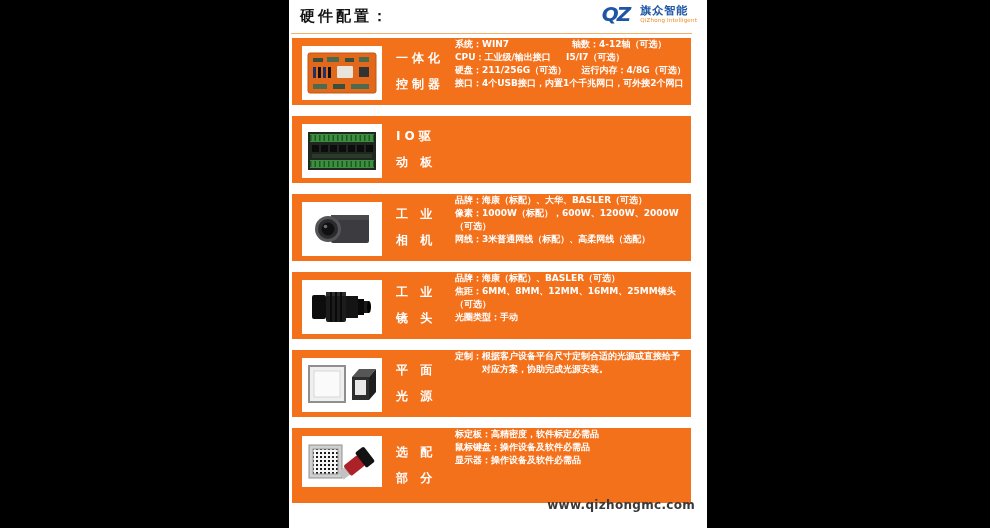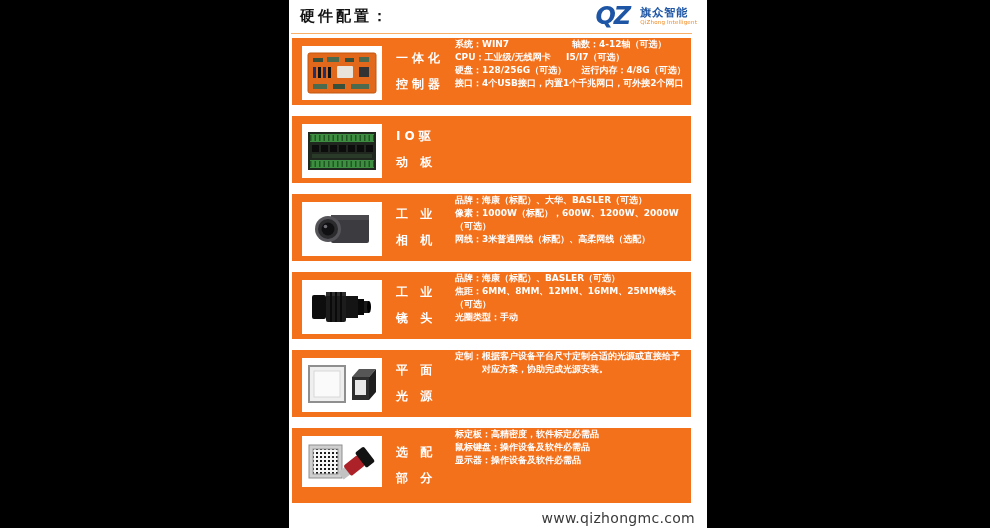--- a/index.html
+++ b/index.html
@@ -14,21 +14,21 @@
     position:absolute; left:289px; top:0; width:418px; height:528px;
     background:#fff;
     padding-left:40px;
   }
   .title {
     position:absolute; left:11px; top:7px;
     font-size:15px; font-weight:bold; letter-spacing:3px; color:#141414;
   }
   .logo { position:absolute; right:10px; top:4px; display:flex; align-items:center; gap:3px; }
   .logo-mark {
-    font-size:24px; font-weight:900; font-style:italic;
+    font-size:20px; font-weight:900; font-style:italic;
     color:#1E56A5; letter-spacing:-2px; line-height:1;
   }
   .logo-text { display:flex; flex-direction:column; line-height:1;margin-left:8px; }
   .logo-cn { font-size:11px; font-weight:bold; color:#1E56A5; letter-spacing:1px; }
   .logo-en { font-size:5.5px; color:#F08519; margin-top:1.5px; letter-spacing:.2px; }
   .divider {
     position:absolute; top:33px; left:2px; width:401px;
     border-top:1.5px solid #F9B066;
   }
   .cards {
@@ -47,22 +47,22 @@
     display:flex; flex-direction:column; justify-content:center; gap:9px;
     font-size:12px; font-weight:bold; letter-spacing:4px; white-space:nowrap;
   }
   .card-details {
     position:absolute; left:163px; right:4px; top:0; height:100%;
     display:flex; flex-direction:column; justify-content:flex-start;
     font-size:9px; line-height:13px; font-weight:bold;
     white-space:pre-wrap;
   }
   .footer-url {
-    position:absolute; right:12px; bottom:2px;
-    font-size:14px; color:#3A3A3A; letter-spacing:.3px;
+    position:absolute; right:12px; bottom:16px;
+    font-size:12px; color:#3A3A3A; letter-spacing:.3px;font-weight:bold;
   }
   .letterbox { position:absolute; top:0; height:528px; background:#000; }
   .letterbox.left { left:0; width:289px; }
   .letterbox.right { right:0; width:283px; }
 </style>
 </head>
 <body>
 
 <div class="letterbox left"></div>
 <div class="letterbox right"></div>
@@ -101,22 +101,22 @@
           <rect x="26" y="34" width="12" height="5" fill="#38503A"></rect>
           <rect x="44" y="34" width="18" height="5" fill="#4C6B4E"></rect>
         </svg>
       </div>
       <div class="card-label">
         <div>一体化</div>
         <div>控制器</div>
       </div>
       <div class="card-details">
         <div>系统：WIN7　　　　　　　轴数：4-12轴（可选）</div>
-        <div>CPU：工业级/无线网卡　  I5/I7（可选）</div>
-        <div>硬盘：128/256G（可选）　  运行内存：4/8G（可选）</div>
+        <div>CPU：工业级/输出接口　  I5/I7（可选）</div>
+        <div>硬盘：211/256G（可选）　  运行内存：4/8G（可选）</div>
         <div>接口：4个USB接口，内置1个千兆网口，可外接2个网口</div>
       </div>
     </section>
 
     <section class="card">
       <div class="img-box">
         <svg width="70" height="46" viewBox="0 0 70 46">
           <rect x="1" y="4" width="68" height="38" fill="#1F271E"></rect>
           <rect x="3" y="6" width="64" height="8" fill="#3E8E41"></rect>
           <line x1="3" y1="10" x2="67" y2="10" stroke="#1F5722" stroke-width="6" stroke-dasharray="1.5 3"></line>

